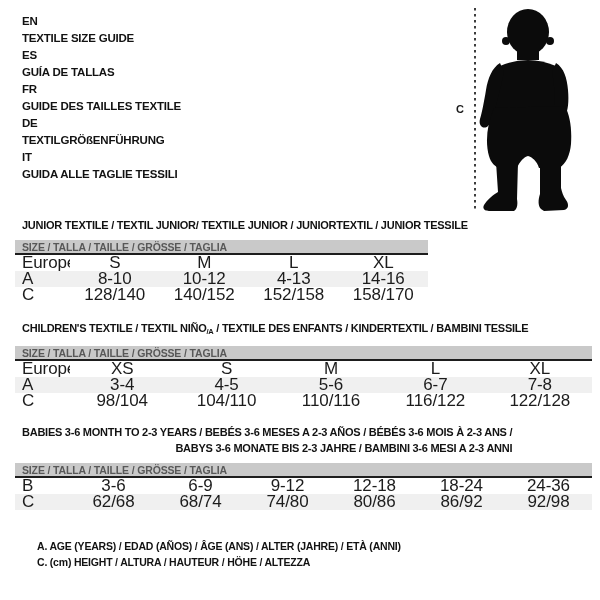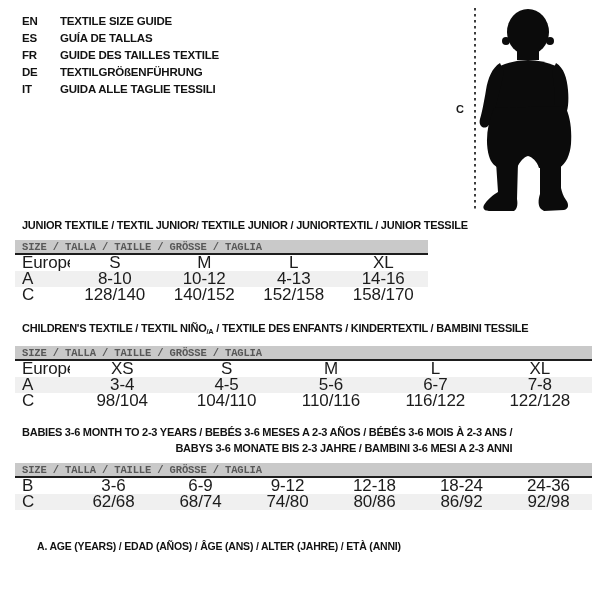--- a/index.html
+++ b/index.html
@@ -5,39 +5,39 @@
   html, body { margin:0; padding:0; }
   body {
     width:600px; height:600px; background:#ffffff; position:relative;
     overflow:hidden; font-family:"Liberation Sans", sans-serif; color:#111;
   }
   .abs { position:absolute; }
 
   
   .lang-list { left:22px; top:13px; font-size:11.5px; font-weight:bold;
     line-height:17px; letter-spacing:-0.2px; color:#121212; }
-  .lang-row { display:flex; }
+  .lang-row { display:flex;flex-direction:column; }
   .lang-code { width:38px; }
 
   
   .figure { left:440px; top:0; width:160px; height:215px; }
   .height-label { position:absolute; left:16px; top:103px; font-size:11px;
     font-weight:bold; color:#1a1a1a; }
 
   
   .section-title { left:22px; font-size:11px; font-weight:bold;
     letter-spacing:-0.25px; white-space:nowrap; color:#121212; }
   .section-title .subscr { font-size:7.5px; vertical-align:-2px; }
   .two-line { line-height:16px;text-align:right; }
 
   
   .tbl { left:15px; }
   .size-bar { height:15px; background:#c9c9c9; border-bottom:2px solid #1d1d1d;
     color:#585858; font-size:10.5px; font-weight:bold; line-height:15px;
-    padding-left:7px; letter-spacing:-0.15px; box-sizing:border-box;font-family:Liberation Mono, monospace; }
+    padding-left:7px; letter-spacing:-0.15px; box-sizing:border-box; }
   .tbl table { border-collapse:collapse; table-layout:fixed; width:100%;
     font-size:17px; color:#1c1c1c; letter-spacing:-0.1px; }
   .tbl td { height:16px; line-height:16px; padding:0; text-align:center;
     overflow:hidden; white-space:nowrap; }
   .tbl td.lbl { text-align:left; padding-left:7px; }
   .tbl tr.alt { background:#f0f0f0; }
 
   
   .notes { left:22px; top:538px; font-size:10.5px; font-weight:bold;
     line-height:16px; letter-spacing:-0.2px; color:#121212;margin-left:15px; }
@@ -202,13 +202,14 @@
         <td>80/86</td>
         <td>86/92</td>
         <td>92/98</td>
       </tr>
     </tbody>
   </table>
 </div>
 
 <div class="abs notes">
   <div>A. AGE (YEARS) / EDAD (AÑOS) / ÂGE (ANS) / ALTER (JAHRE) / ETÀ (ANNI)</div>
+  <div>C. (cm) HEIGHT / ALTURA / HAUTEUR / HÖHE / ALTEZZA</div>
 </div>
 
 </body></html>

